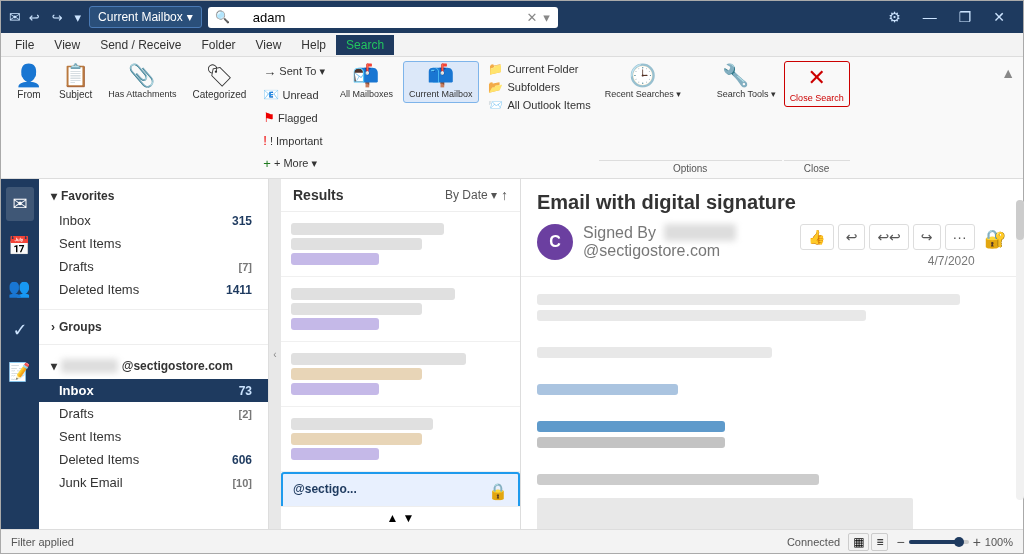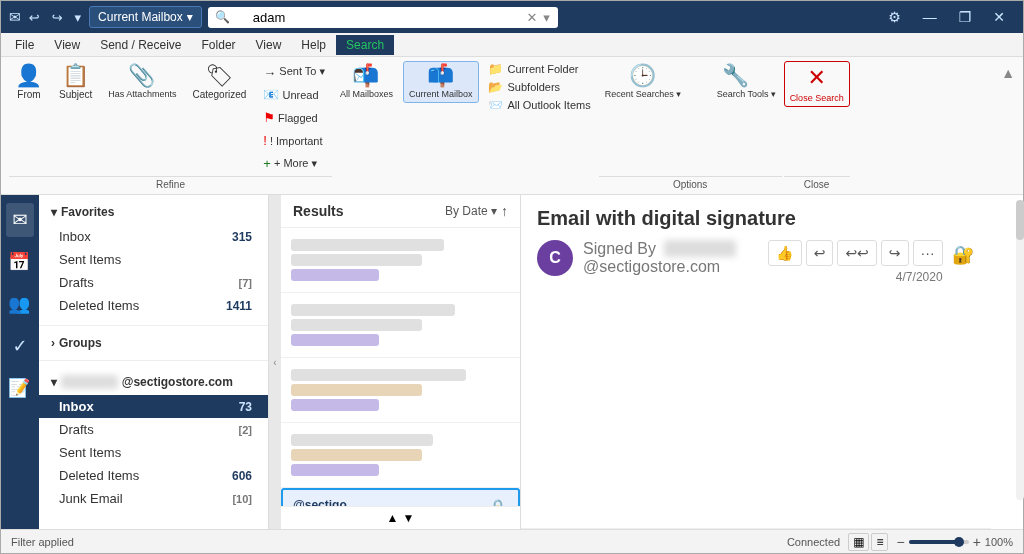--- a/index.html
+++ b/index.html
@@ -70,21 +70,21 @@
     .results-list { flex: 1; overflow-y: auto; }
     .result-item { padding: 8px 10px; border-bottom: 1px solid #f0f0f0; cursor: pointer; }
     .result-item.selected { background: #e8f0fe; border: 2px solid #1e9aed; border-radius: 3px; }
     .result-blurred { height: 12px; background: #e0e0e0; border-radius: 3px; margin: 3px 0; }
     .result-blurred.short { width: 60%; }
     .result-blurred.shorter { width: 40%; }
     .result-item-header { display: flex; justify-content: space-between; align-items: flex-start; margin-bottom: 4px; }
     .result-sender { font-size: 12px; font-weight: 600; color: #1e3a5f; }
 
     
-    .email-preview { flex: 1; display: flex; flex-direction: row; overflow: hidden; background: #fff; }
+    .email-preview { flex: 1; display: flex; flex-direction: column; overflow: hidden; background: #fff; }
     .email-header { padding: 12px 16px 8px; border-bottom: 1px solid #eee; }
     .email-title { font-size: 20px; font-weight: 600; color: #333; margin-bottom: 10px; }
     .email-meta { display: flex; align-items: flex-start; gap: 10px; }
     .email-avatar { width: 36px; height: 36px; border-radius: 50%; background: #6b3fa0; display: flex; align-items: center; justify-content: center; color: #fff; font-size: 16px; font-weight: 600; flex-shrink: 0; }
     .email-details { flex: 1; }
     .email-from-line { font-size: 12px; color: #555; margin-bottom: 2px; }
     .email-from-addr { color: #1a0dab; font-weight: 500; }
     .email-signed { font-size: 16px; color: #777; }
     .email-actions { display: flex; align-items: center; gap: 4px; margin-left: auto; }
     .email-action-btn { background: none; border: 1px solid #ddd; border-radius: 3px; padding: 4px 7px; cursor: pointer; font-size: 14px; color: #555; }
@@ -198,21 +198,20 @@
           <div class="ribbon-small-btn">
             <span class="icon" style="color:#e00;">!</span>
             <span>! Important</span>
           </div>
           <div class="ribbon-small-btn">
             <span class="icon" style="color:#1e7a1e;">+</span>
             <span>+ More ▾</span>
           </div>
         </div>
       </div>
-      <div class="ribbon-section-footer">Refine</div>
     </div>
 
     <div class="ribbon-section">
       <div class="ribbon-section-content">
         <div class="ribbon-btn">
           <div class="ribbon-icon">📬</div>
           <span style="font-size:9px;">All Mailboxes</span>
         </div>
         <div class="ribbon-btn active">
           <div class="ribbon-icon">📫</div>

